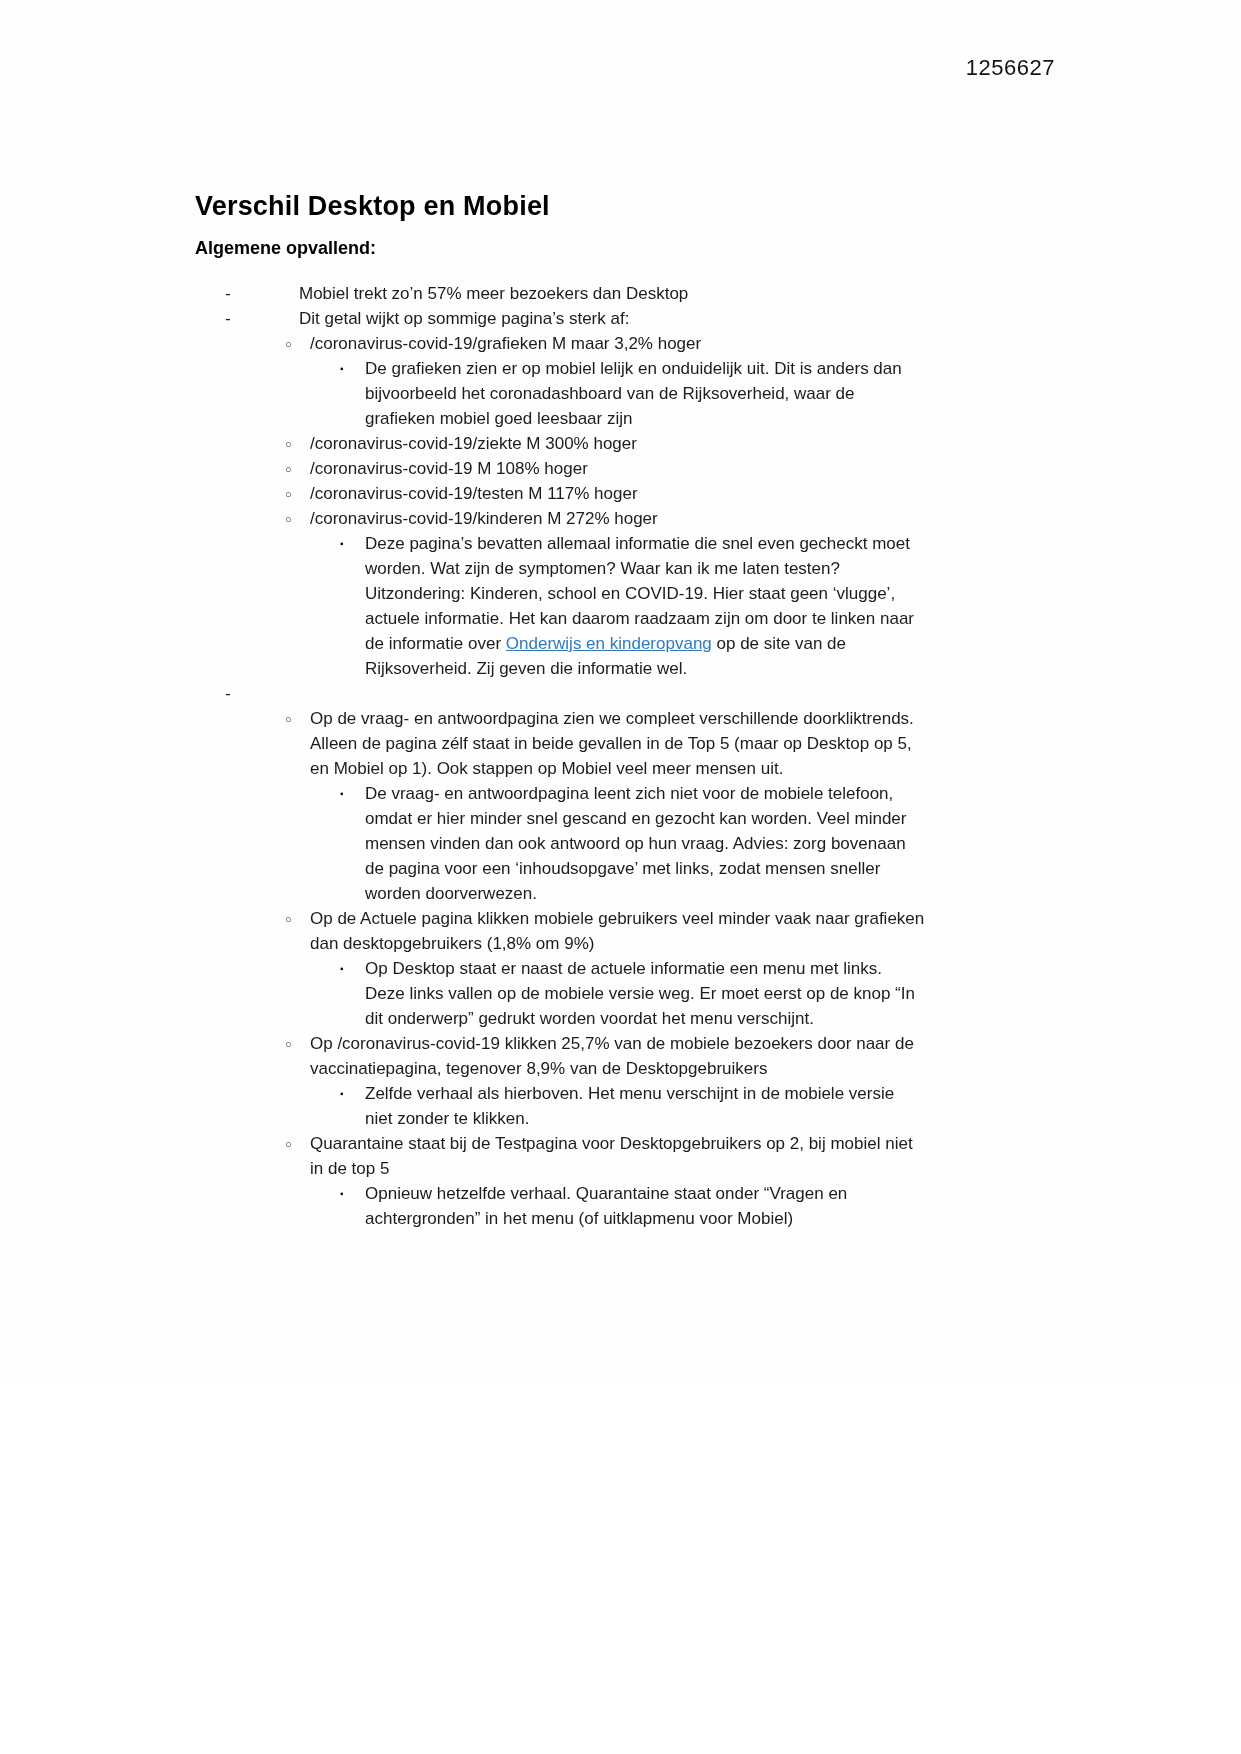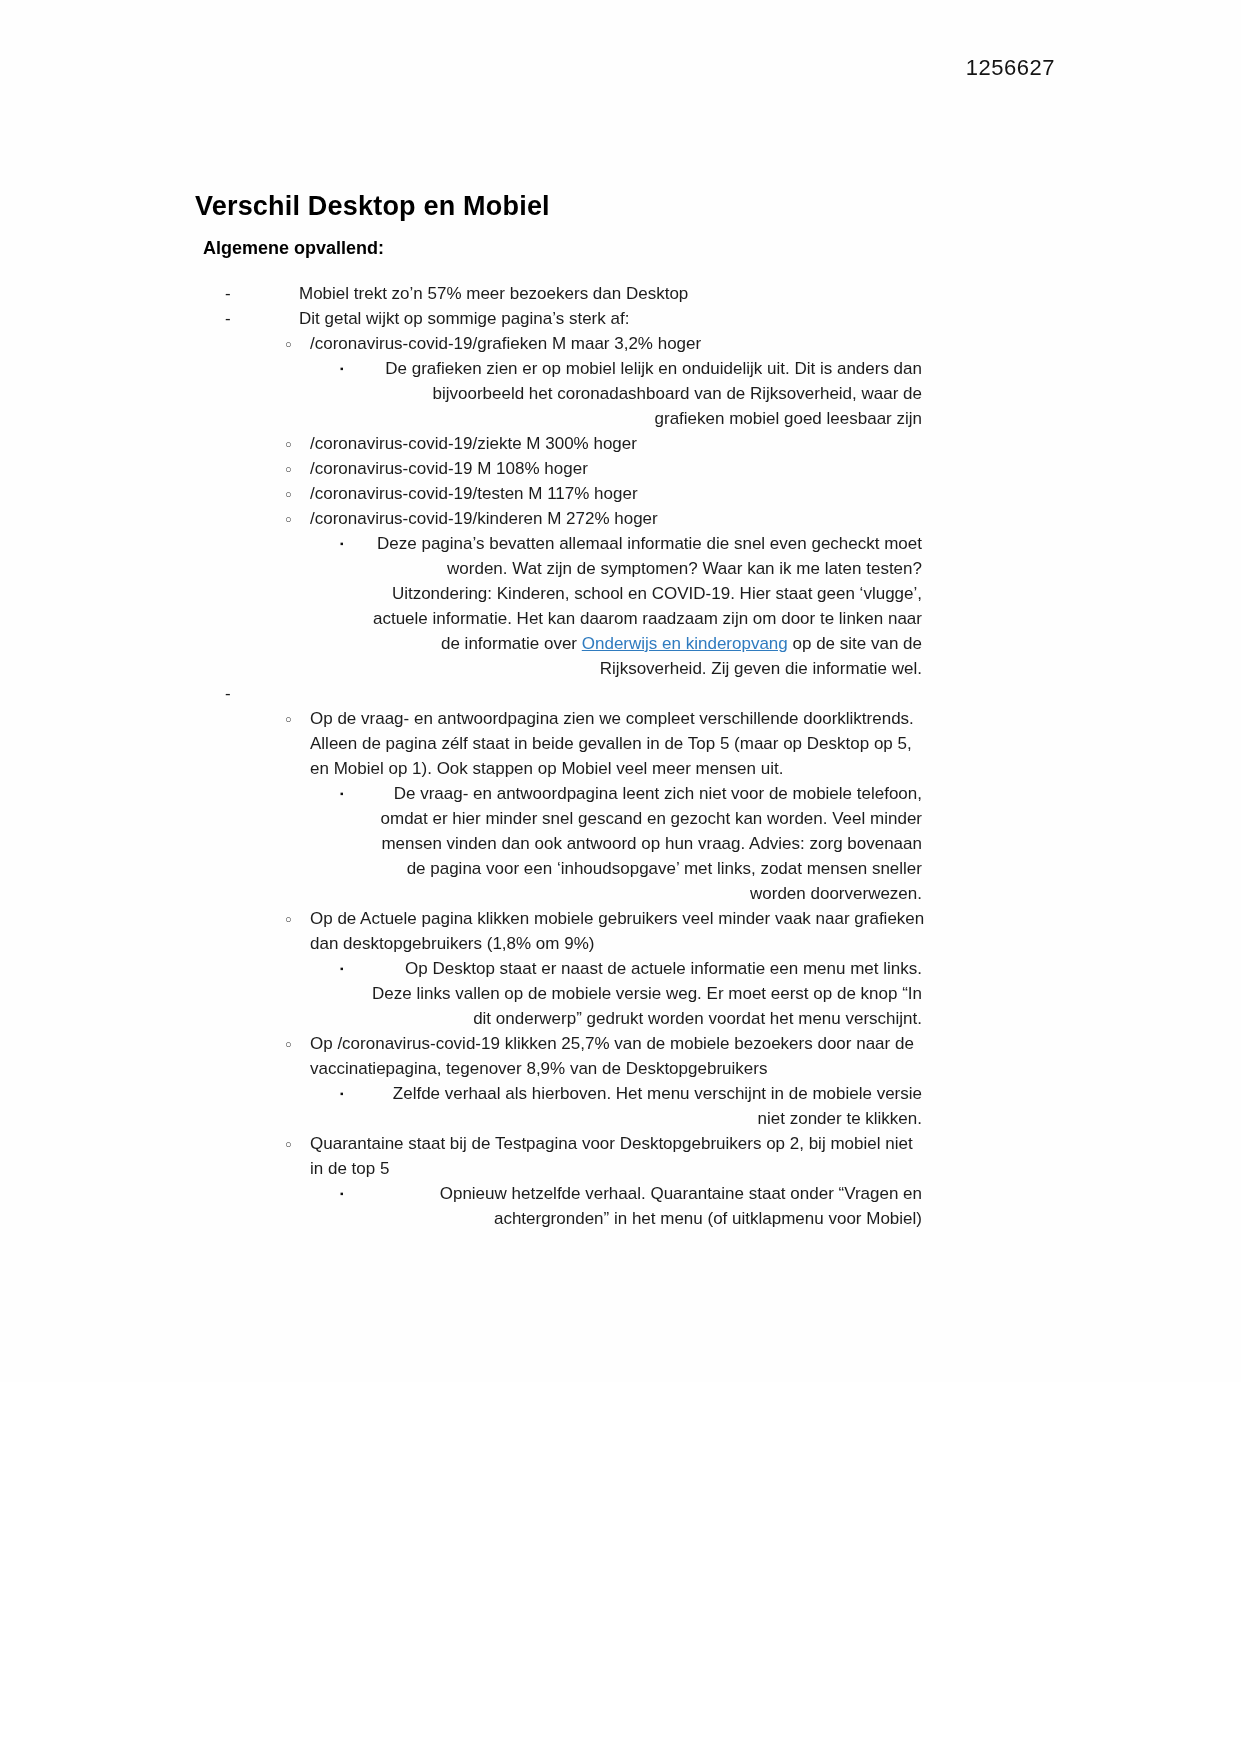--- a/index.html
+++ b/index.html
@@ -21,34 +21,34 @@
   .doc-title{
     font-size:27px;font-weight:bold;color:#000;
     margin:0 0 16px 0;letter-spacing:.2px;
   }
   .doc-subtitle{
     font-size:18px;font-weight:bold;color:#000;
     margin:0 0 26px 0;
   }
   .section-heading{
     font-size:18px;font-weight:bold;color:#000;
-    margin:0 0 22px 8px;
+    margin:0 0 22px 0;
   }
   .outline{font-size:17px;line-height:25px;}
   .li{display:flex;align-items:flex-start;}
   .li .b{flex:0 0 auto;}
   .l1{margin-left:30px;}
   .l1 .b{width:30px;font-size:17px;}
   .l2{margin-left:90px;}
   .l2 .b{width:25px;font-size:11px;line-height:25px;position:relative;top:1px;color:#2a2a2a;}
   .l3{margin-left:145px;}
   .l3 .b{width:25px;font-size:10px;line-height:25px;position:relative;top:0px;color:#111;}
   .l1 .t{max-width:660px;margin-left:44px;}
   .l2 .t{max-width:615px;}
-  .l3 .t{max-width:557px;text-align:right;}
+  .l3 .t{max-width:557px;}
   a.link{text-decoration:underline;cursor:pointer;}
   .footer{
     position:absolute;top:1506px;left:196px;
     font-size:15.5px;color:#1f1f1f;letter-spacing:.1px;text-align:center;
   }
 </style>
 </head>
 <body>
 
 <div class="page">

